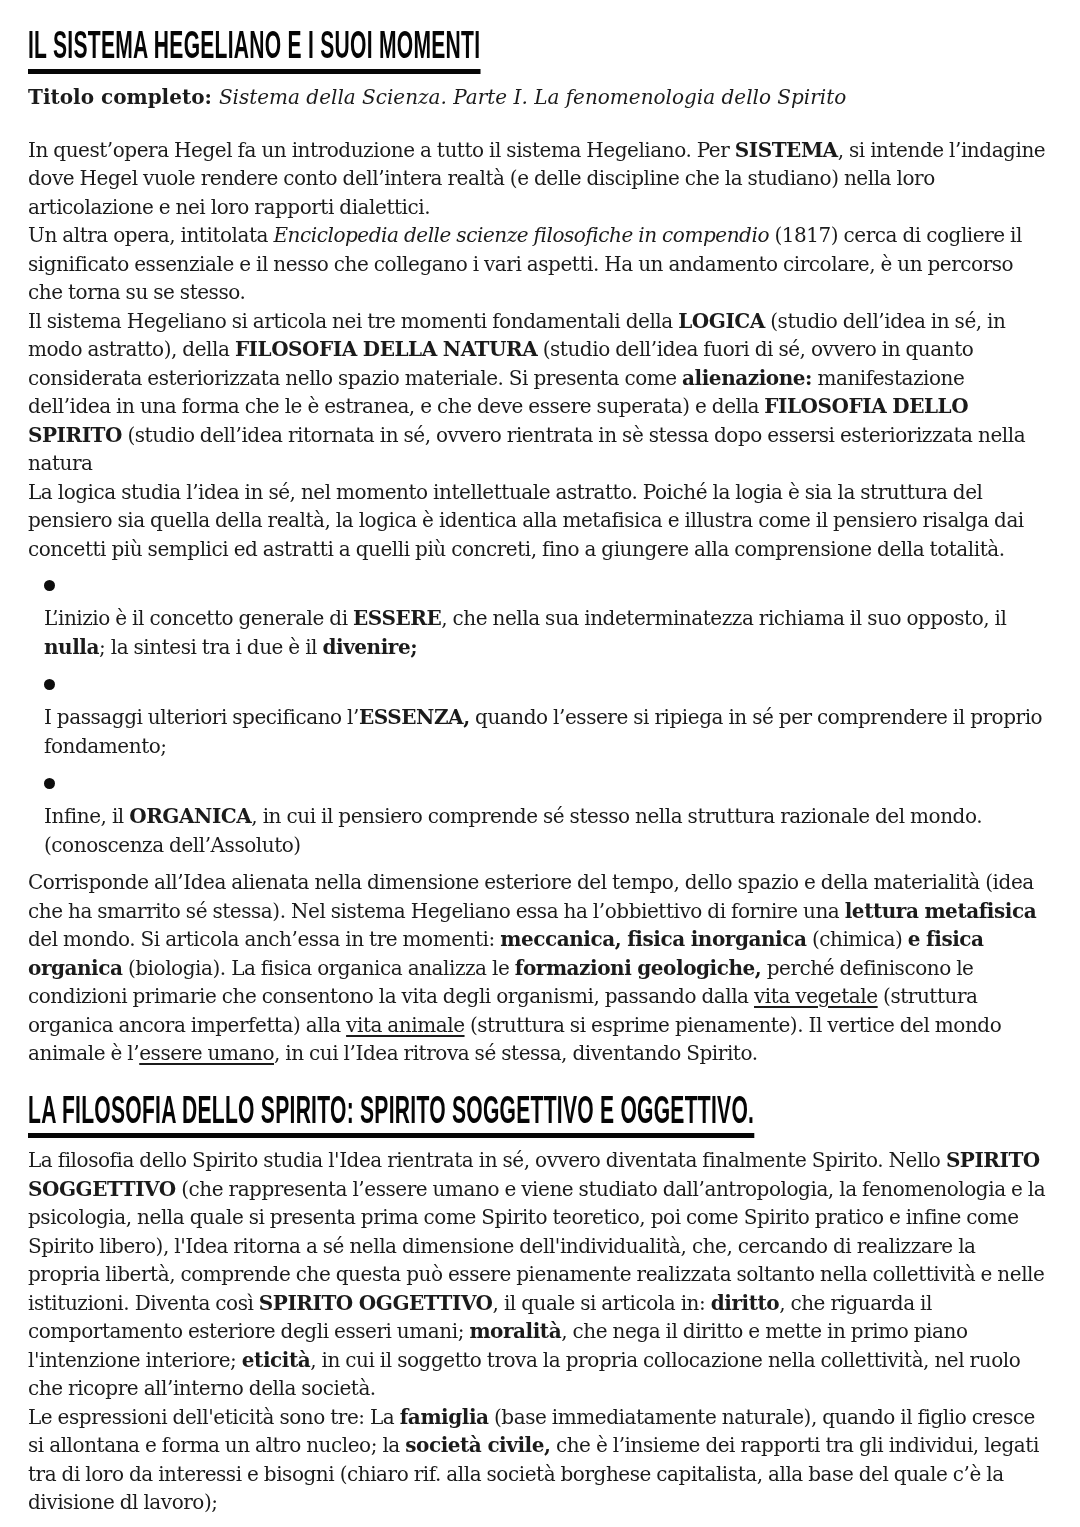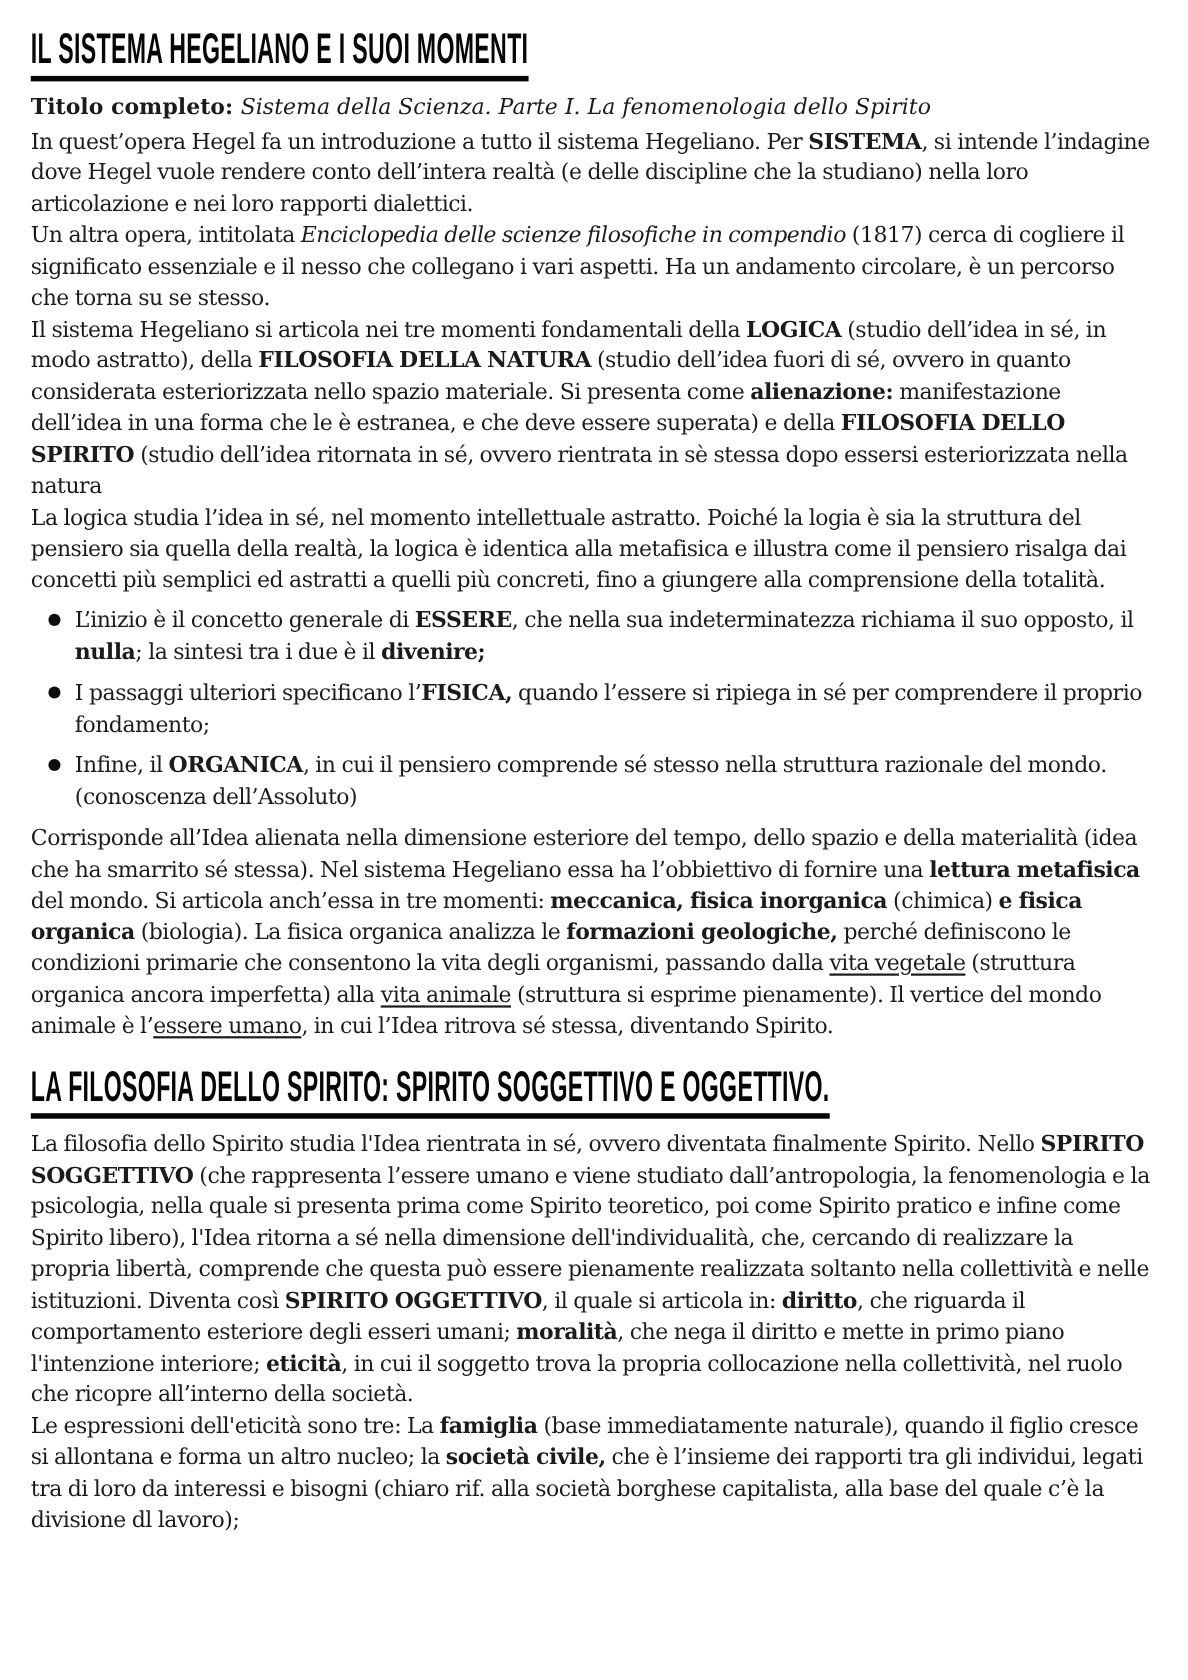--- a/index.html
+++ b/index.html
@@ -28,21 +28,21 @@
     line-height: 1.12;
     color: #060606;
     letter-spacing: 0.5px;
     white-space: nowrap;
     border-bottom: 5px solid #060606;
     padding-bottom: 2px;
     transform: scaleX(0.54);
     transform-origin: left center;
   }
   .subtitle {
-    margin: 10px 0 4px 0;
+    margin: 10px 0 26px 0;
     font-size: 20px;
     line-height: 26px;
   }
   .para {
     margin: 0;
     font-size: 20px;
     line-height: 28.5px;
     letter-spacing: -0.45px;
     word-spacing: -0.5px;
   }
@@ -52,20 +52,21 @@
   .bullets {
     list-style: none;
     margin: 8px 0 0 0;
     padding: 0 0 0 16px;
   }
   .bullet {
     display: flex;
     align-items: flex-start;
     gap: 13px;
     margin: 0 0 9px 0;
+    flex-direction: column;
   }
   .dot {
     flex: 0 0 auto;
     width: 11px; height: 11px;
     margin-top: 9px;
     border-radius: 50%;
     background: #0d0d0d;
   }
   .bullet .para { flex: 1 1 auto; }
   section { margin: 0; }
@@ -87,21 +88,21 @@
 
   <section>
     <p class="para"><span>La logica studia l’idea in sé, nel momento intellettuale astratto. Poiché la logia è sia la struttura del pensiero sia quella della realtà, la logica è identica alla metafisica e illustra come il pensiero risalga dai concetti più semplici ed astratti a quelli più concreti, fino a giungere alla comprensione della totalità.</span></p>
     <ul class="bullets">
       <li class="bullet">
         <span class="dot"></span>
         <span class="para"><span>L’inizio è il concetto generale di </span><span class="run-b">ESSERE</span><span>, che nella sua indeterminatezza richiama il suo opposto, il </span><span class="run-b">nulla</span><span>; la sintesi tra i due è il </span><span class="run-b">divenire;</span></span>
       </li>
       <li class="bullet">
         <span class="dot"></span>
-        <span class="para"><span>I passaggi ulteriori specificano l’</span><span class="run-b">FISICA,</span><span> quando l’essere si ripiega in sé per comprendere il proprio fondamento;</span></span>
+        <span class="para"><span>I passaggi ulteriori specificano l’</span><span class="run-b">ESSENZA,</span><span> quando l’essere si ripiega in sé per comprendere il proprio fondamento;</span></span>
       </li>
       <li class="bullet">
         <span class="dot"></span>
         <span class="para"><span>Infine, il </span><span class="run-b">ORGANICA</span><span>, in cui il pensiero comprende sé stesso nella struttura razionale del mondo. (conoscenza dell’Assoluto)</span></span>
       </li>
     </ul>
   </section>
 
   <section>
     <p class="para"><span>Corrisponde all’Idea alienata nella dimensione esteriore del tempo, dello spazio e della materialità (idea che ha smarrito sé stessa). Nel sistema Hegeliano essa ha l’obbiettivo di fornire una </span><span class="run-b">lettura metafisica</span><span> del mondo. Si articola anch’essa in tre momenti: </span><span class="run-b">meccanica, fisica inorganica</span><span> (chimica) </span><span class="run-b">e fisica organica</span><span> (biologia). La fisica organica analizza le </span><span class="run-b">formazioni geologiche,</span><span> perché definiscono le condizioni primarie che consentono la vita degli organismi, passando dalla </span><span class="run-u">vita vegetale</span><span> (struttura organica ancora imperfetta) alla </span><span class="run-u">vita animale</span><span> (struttura si esprime pienamente). Il vertice del mondo animale è l’</span><span class="run-u">essere umano</span><span>, in cui l’Idea ritrova sé stessa, diventando Spirito.</span></p>

